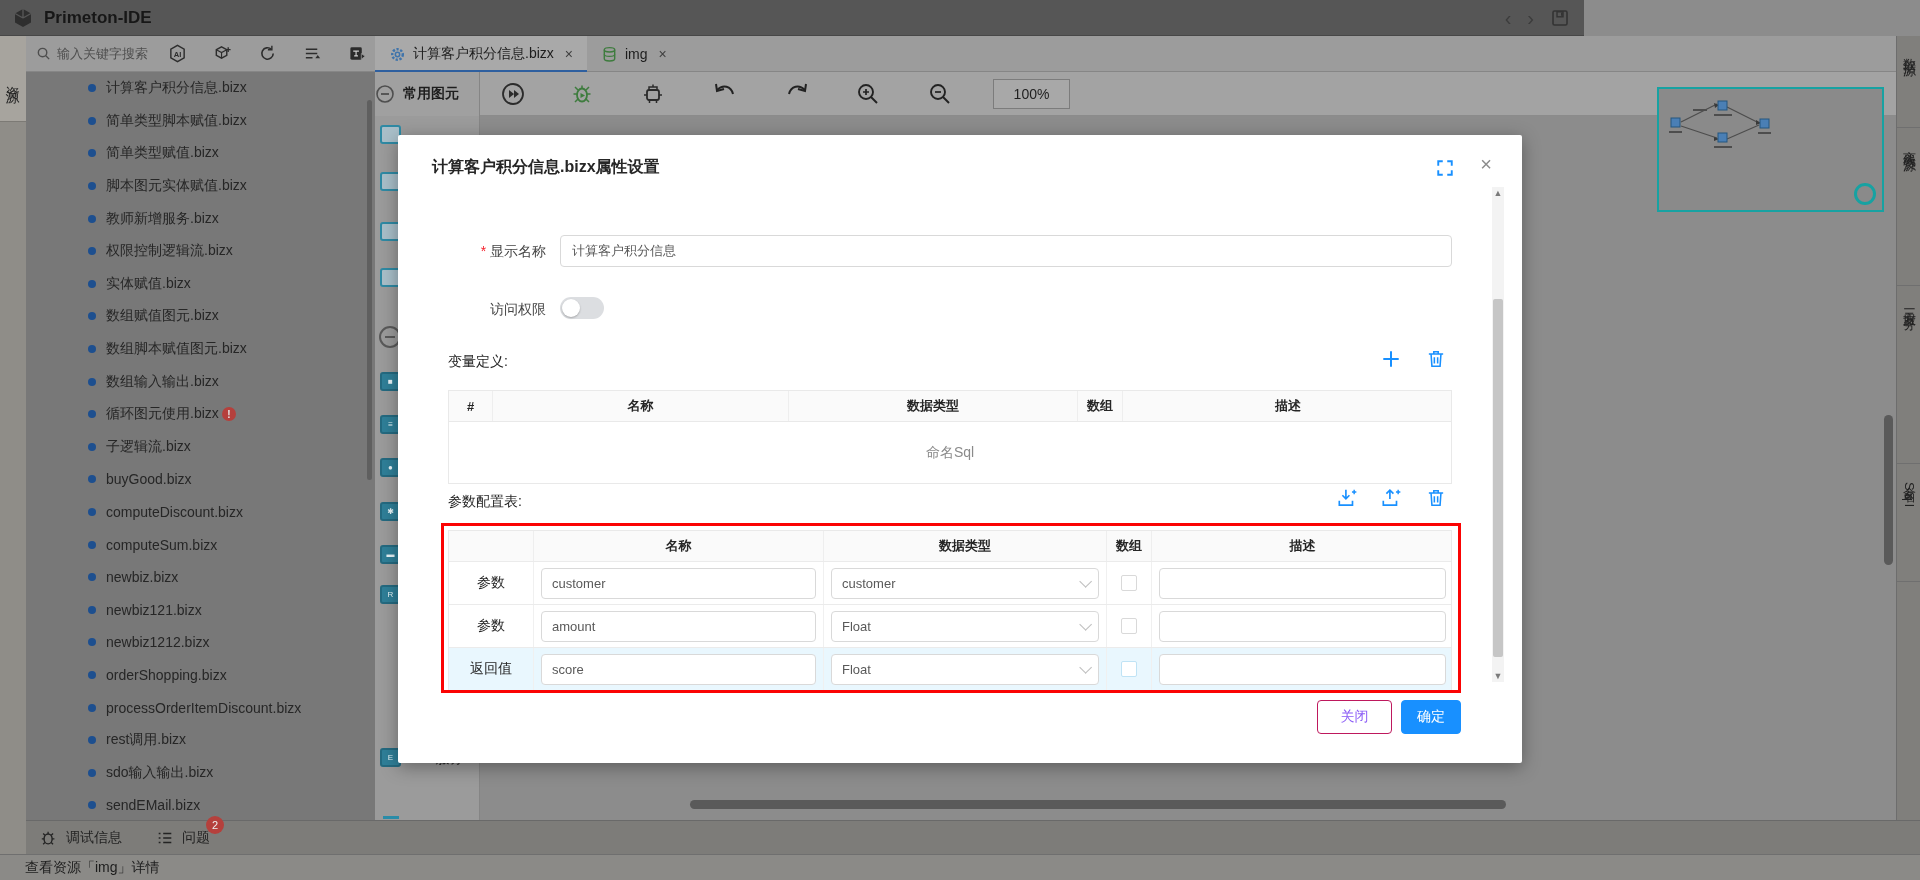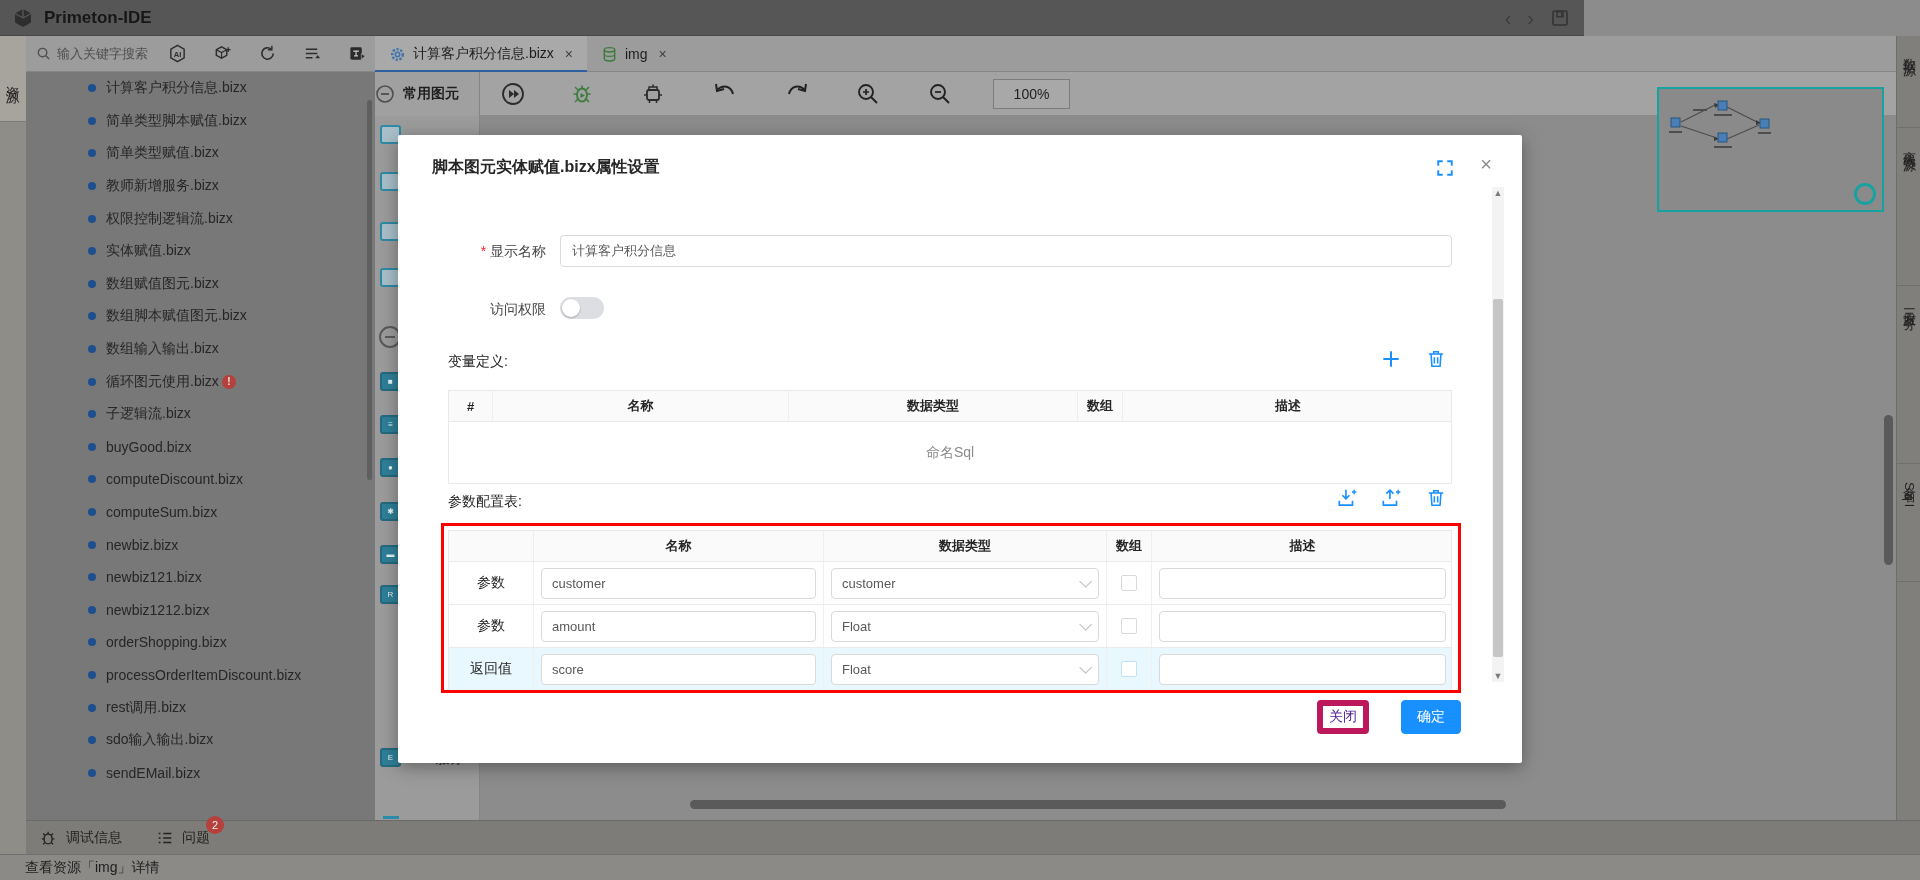--- a/index.html
+++ b/index.html
@@ -137,21 +137,21 @@
   .hl .cbox { border-color:#bfe3f5; }
 
   .red-frame { position:absolute; left:43px; top:388px; width:1020px; height:170px; border:3px solid #fb0303; pointer-events:none; }
 
   .m-scroll-track { position:absolute; right:18px; top:52px; width:12px; height:495px; background:#f3f3f3; }
   .m-thumb { position:absolute; left:1px; top:112px; width:10px; height:358px; background:#c6c6c6; border-radius:2px; }
   .m-arrow { position:absolute; left:0; width:12px; height:12px; color:#7a7a7a; font-size:9px; text-align:center; line-height:12px; }
 
   .btn { position:absolute; height:34px; border-radius:4px; font-size:14px; display:flex;
     align-items:center; justify-content:center; cursor:pointer; }
-  .btn-default { border:6px solid #be185d; background:#fff; color:#4c1d95; width:52px; }
+  .btn-default { border:1px solid #be185d; background:#fff; color:#8b5cf6; width:75px; }
   .btn-primary { background:#1890ff; color:#fff; width:60px; border:1px solid #1890ff; }
 </style>
 </head>
 <body>
 
 <div class="abs titlebar">
   <svg class="logo" viewBox="0 0 22 22">
     <path d="M11 2l8 4.5v9L11 20l-8-4.5v-9z" fill="#2e2e2e"></path>
     <path d="M11 2v9m0 0l8-4.5M11 11L3 6.5" stroke="#565656" stroke-width="1.4" fill="none"></path>
   </svg>
@@ -225,20 +225,24 @@
   <div class="file-item">
       <span class="file-bullet"></span>
       <span class="file-name">简单类型脚本赋值.bizx</span>
     </div>
   <div class="file-item">
       <span class="file-bullet"></span>
       <span class="file-name">简单类型赋值.bizx</span>
     </div>
   <div class="file-item">
       <span class="file-bullet"></span>
+      <span class="file-name">脚本图元实体赋值.bizx</span>
+    </div>
+  <div class="file-item">
+      <span class="file-bullet"></span>
       <span class="file-name">教师新增服务.bizx</span>
     </div>
   <div class="file-item">
       <span class="file-bullet"></span>
       <span class="file-name">权限控制逻辑流.bizx</span>
     </div>
   <div class="file-item">
       <span class="file-bullet"></span>
       <span class="file-name">实体赋值.bizx</span>
     </div>
@@ -447,21 +451,21 @@
     </svg>
     <span>问题</span>
     <span class="dbg-badge">2</span>
   </div>
 </div>
 <div class="abs statusbar">
   <span>查看资源「img」详情</span>
 </div>
 
 <div class="abs modal">
-  <div class="m-title">脚本图元实体赋值.bizx属性设置</div>
+  <div class="m-title">计算客户积分信息.bizx属性设置</div>
   <svg class="m-expand" viewBox="0 0 16 16">
     <path d="M2 6V2h4M10 2h4v4M14 10v4h-4M6 14H2v-4" fill="none" stroke="#1890ff" stroke-width="1.7"></path>
   </svg>
   <span class="m-close">×</span>
 
   <span class="f-label req" style="left:58px; top:108px">显示名称</span>
   <input class="txt-input" style="left: 162px; top: 100px; width: 892px;" value="计算客户积分信息">
 
   <span class="f-label" style="left:58px; top:166px">访问权限</span>
   <div class="toggle" style="left:162px; top:162px">

